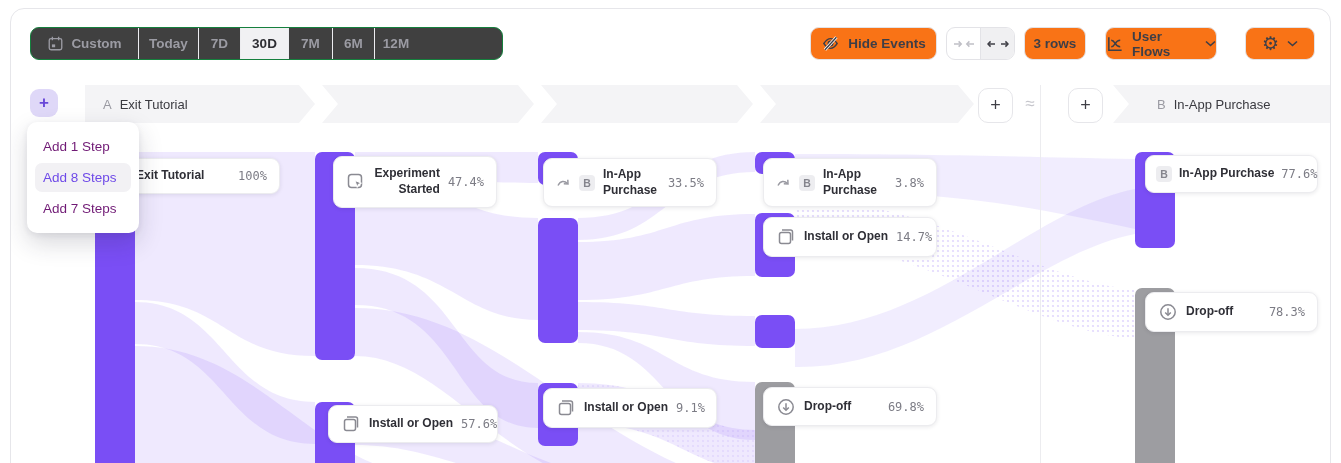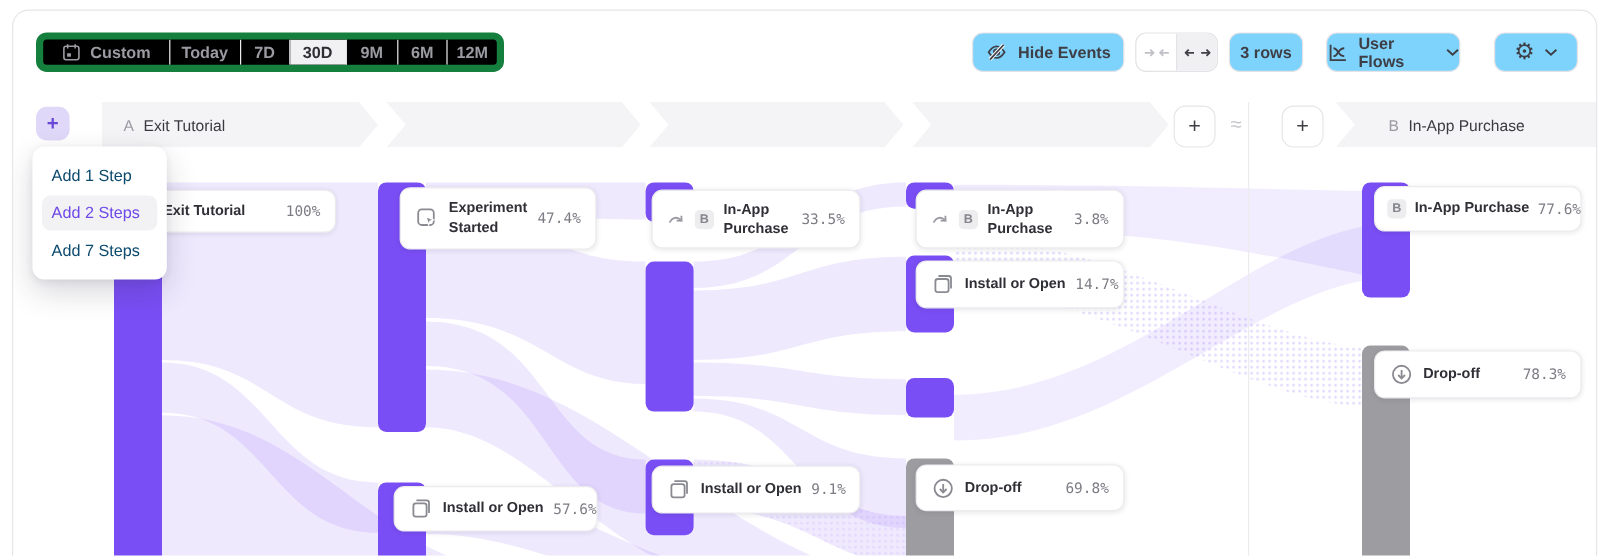--- a/index.html
+++ b/index.html
@@ -1,28 +1,28 @@
 <!DOCTYPE html>
 <html><head>
 <meta charset="utf-8">
 <style>
   html,body{margin:0;padding:0;}
   body{width:1341px;height:463px;overflow:hidden;background:#fff;
        font-family:"Liberation Sans",sans-serif;position:relative;}
   .panel{position:absolute;left:10px;top:8px;width:1319px;height:468px;
          border:1px solid #E6E6EA;border-radius:14px;overflow:hidden;background:#fff;}
   
-  .dgroup{position:absolute;left:19px;top:18px;width:390px;height:33px;border:6px solid #15803d;
-          border-radius:9px;display:flex;box-sizing:border-box;overflow:hidden;background:#000000;z-index:20;}
+  .dgroup{position:absolute;left:19px;top:18px;width:473px;height:33px;border:1px solid #15803d;
+          border-radius:9px;display:flex;box-sizing:border-box;overflow:hidden;background:#404040;z-index:20;}
   .dseg{display:flex;align-items:center;justify-content:center;gap:7px;font-size:13.5px;font-weight:600;
         color:#9B9BA3;border-right:1px solid #EDEDF0;box-sizing:border-box;cursor:pointer;}
   .dseg:last-child{border-right:none;}
   .dseg.active{color:#2E2E33;background:#F1F1F3;}
   .btn{position:absolute;top:18px;height:33px;display:flex;align-items:center;justify-content:center;gap:8px;
-       border:1px solid #E3E3E7;border-radius:9px;background:#7dd3fc;font-size:13.5px;font-weight:600;
+       border:1px solid #E3E3E7;border-radius:9px;background:#f97316;font-size:13.5px;font-weight:600;
        color:#3E3E46;box-sizing:border-box;z-index:20;cursor:pointer;}
   .icon{display:flex;align-items:center;justify-content:center;}
   .arrowctl{position:absolute;left:935px;top:18px;width:69px;height:33px;border:1px solid #E3E3E7;
             border-radius:9px;display:flex;overflow:hidden;box-sizing:border-box;z-index:20;background:#fff;}
   .arrowseg{flex:1;display:flex;align-items:center;justify-content:center;}
   .arrowseg.right{background:#F0F0F2;border-left:1px solid #E3E3E7;}
   .gearglyph{font-family:"DejaVu Sans",sans-serif;font-size:19px;color:#3F3F46;line-height:1;}
   
   .band{position:absolute;top:76px;height:38px;background:#F4F4F6;display:flex;align-items:center;
         box-sizing:border-box;font-size:13px;z-index:6;cursor:pointer;}
@@ -37,36 +37,36 @@
   .plus-purple{position:absolute;left:19px;top:80px;width:28px;height:28px;background:#DFD8F8;border:none;
            border-radius:9px;color:#6847D8;font-size:17px;font-weight:600;display:flex;align-items:center;
            justify-content:center;z-index:20;cursor:pointer;}
   .approx{position:absolute;left:1005px;top:85px;width:28px;text-align:center;font-size:17px;
           color:#C6C6CC;z-index:7;}
   .vdivider{position:absolute;left:1029px;top:76px;width:1px;height:392px;background:#ECECEF;z-index:2;}
   
   .menu{position:absolute;left:16px;top:113px;width:112px;background:#fff;border-radius:10px;
         box-shadow:0 10px 25px rgba(40,40,60,.18),0 2px 6px rgba(40,40,60,.08);
         padding:10px 8px;box-sizing:border-box;z-index:40;display:flex;flex-direction:column;gap:2px;}
-  .menu-item{font-size:13.5px;color:#0c4a6e;padding:7px 8px;border-radius:7px;cursor:pointer;white-space:nowrap;}
+  .menu-item{font-size:13.5px;color:#701a75;padding:7px 8px;border-radius:7px;cursor:pointer;white-space:nowrap;}
   .menu-item.hl{color:#6E49E8;background:#F2F1F4;}
   
   .flows{position:absolute;left:0;top:0;z-index:1;}
   .vbar{position:absolute;width:40px;background:#7A4EF5;border-radius:7px;z-index:5;cursor:pointer;}
   .vbar.gray{background:#9D9DA1;}
   .node{position:absolute;background:#fff;border:1px solid #ECECEF;border-radius:9px;
         box-shadow:0 1px 4px rgba(30,30,50,.10);display:flex;align-items:center;padding:0 12px;
         box-sizing:border-box;gap:8px;z-index:10;cursor:pointer;}
   .ntitle{font-size:12px;font-weight:700;color:#2F2F36;line-height:1.3;}
   .npct{margin-left:auto;font-family:"DejaVu Sans Mono",monospace;font-size:12px;color:#7C7C85;white-space:nowrap;}
   .nicon{width:20px;height:20px;flex:0 0 auto;}
   .jico{width:15px;height:15px;flex:0 0 auto;}
   .badge{width:16px;height:16px;border-radius:4px;background:#EDEDF0;color:#85858D;font-size:10.5px;
          font-weight:600;display:flex;align-items:center;justify-content:center;flex:0 0 auto;}
-  .w90{width:90px;} .w64{width:64px;} .nowrap{white-space:nowrap;}
+  .w90{width:90px;text-align:right;} .w64{width:64px;} .nowrap{white-space:nowrap;}
 </style>
 </head>
 <body>
 
 <div class="panel">
 
   <div class="dgroup">
     <div class="dseg" style="width:108px">
       <span class="icon">
         <svg width="17" height="17" viewBox="0 0 19 19" fill="none" stroke="#9B9BA3" stroke-width="1.5">
@@ -81,21 +81,21 @@
     <div class="dseg" style="width:60px">
         <span>Today</span>
       </div>
     <div class="dseg" style="width:42px">
         <span>7D</span>
       </div>
     <div class="dseg active" style="width:48px">
         <span>30D</span>
       </div>
     <div class="dseg" style="width:44px">
-        <span>9M</span>
+        <span>7M</span>
       </div>
     <div class="dseg" style="width:42px">
         <span>6M</span>
       </div>
     <div class="dseg" style="width:42px">
         <span>12M</span>
       </div>
   </div>
 
   <div class="btn" style="left:799px;width:127px">
@@ -328,17 +328,17 @@
           <line x1="10" y1="6.3" x2="10" y2="13"></line>
           <path d="M7.2 10.5 L10 13.3 L12.8 10.5"></path>
       </svg>
       </span>
     <span class="ntitle nowrap">Drop-off</span>
     <span class="npct">78.3%</span>
   </div>
 
   <div class="menu">
     <div class="menu-item">Add 1 Step</div>
-    <div class="menu-item hl">Add 2 Steps</div>
+    <div class="menu-item hl">Add 8 Steps</div>
     <div class="menu-item">Add 7 Steps</div>
   </div>
 
 </div>
 
 </body></html>

